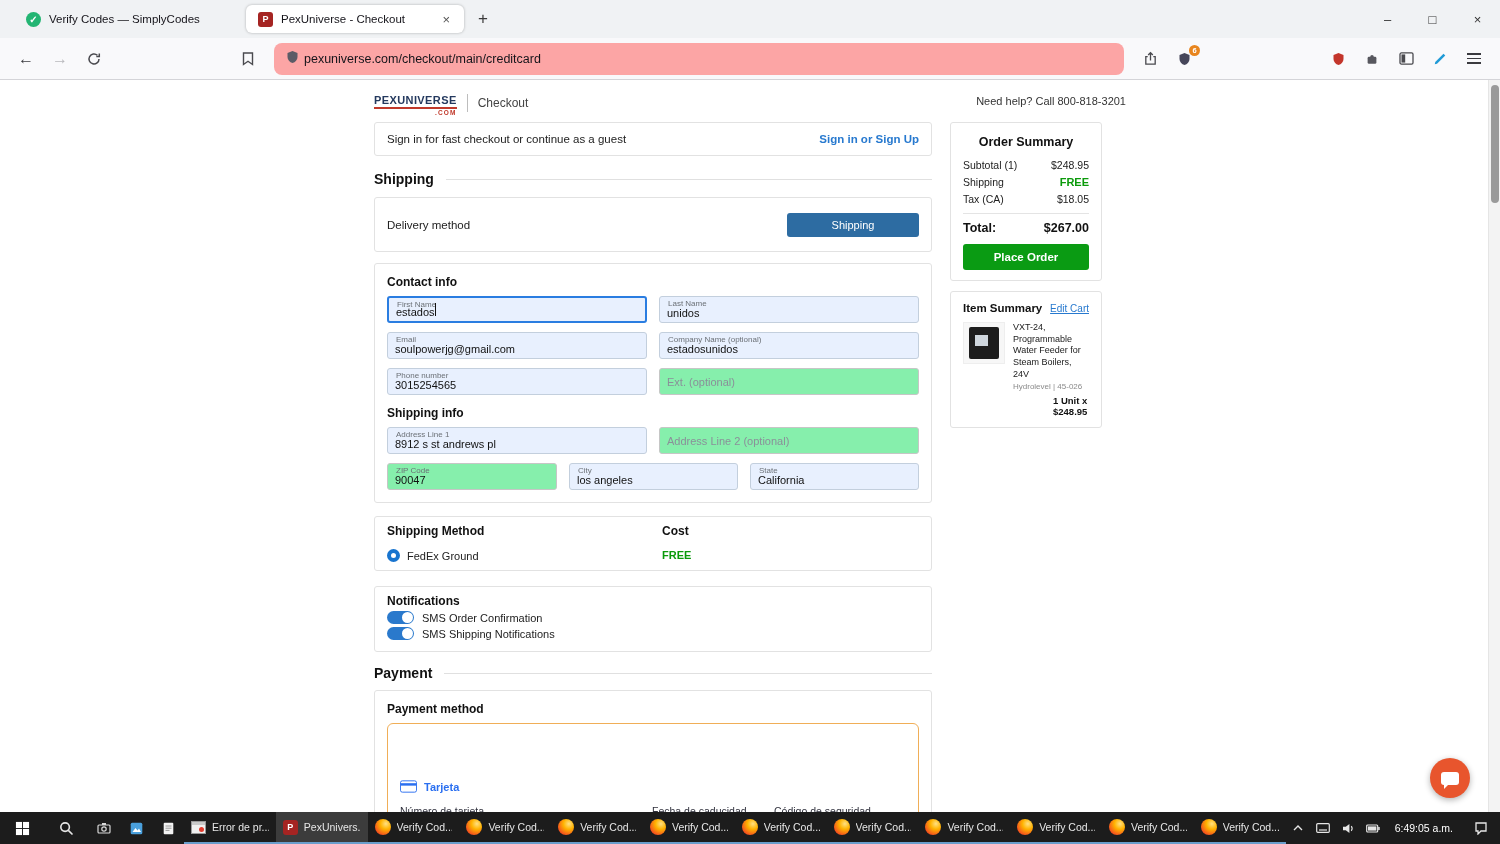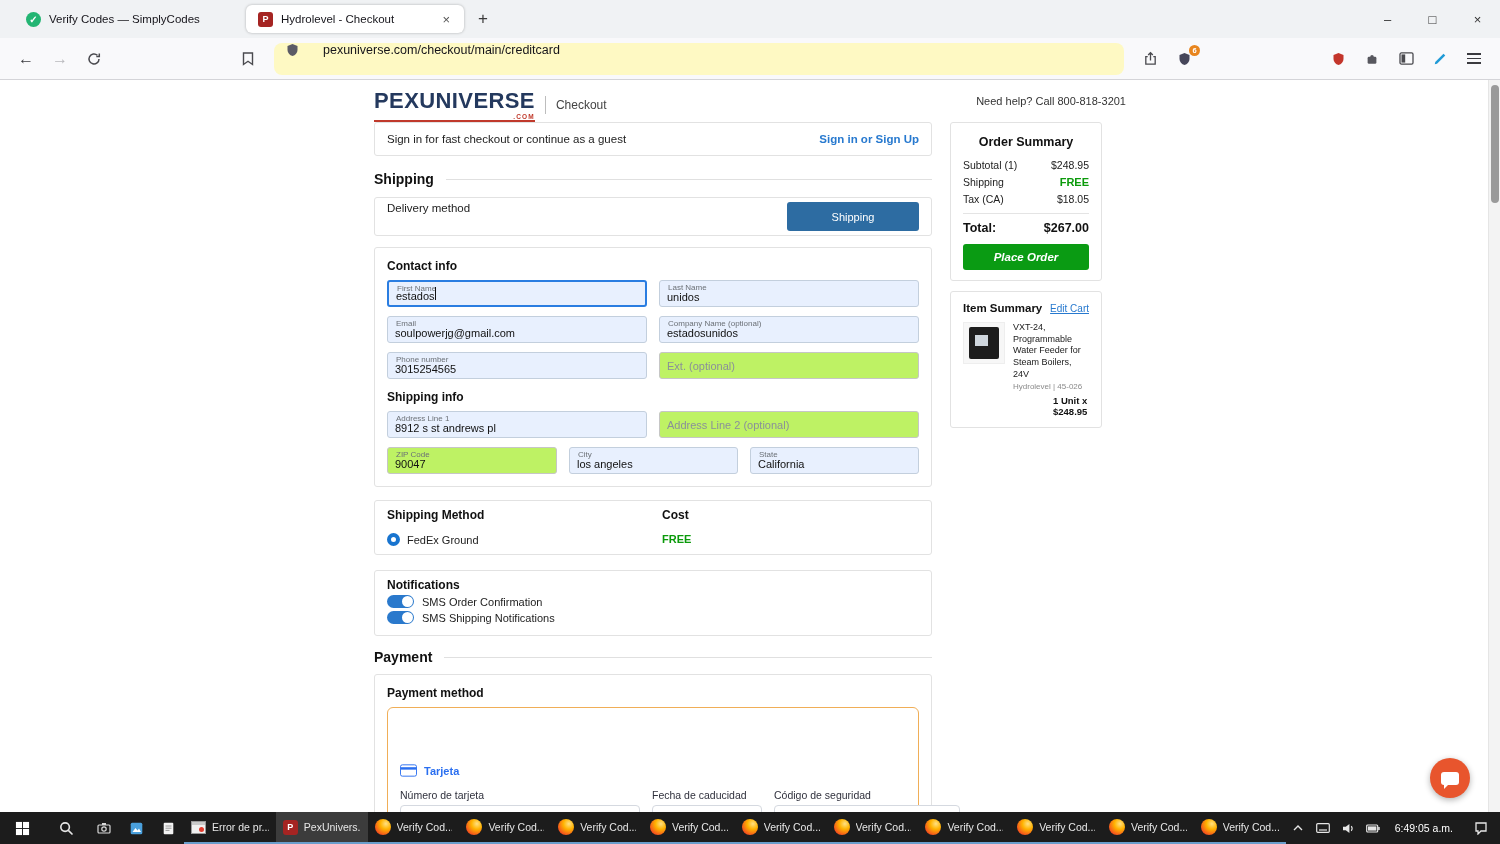--- a/index.html
+++ b/index.html
@@ -18,58 +18,58 @@
   .tab-close { font-size:13px; color:#555; padding:0 2px; }
   .newtab { font-size:17px; color:#3a3a3a; padding:0 12px; }
   .win-controls { margin-left:auto; display:flex; height:38px; }
   .win-controls span { width:45px; display:flex; align-items:center; justify-content:center; font-size:13px; color:#333; }
 
   
   .navbar { height:42px; background:#f9f9fb; border-bottom:1px solid #d4d4d8; display:flex; align-items:center; padding:0 10px; gap:2px; flex:none; }
   .nav-btn { width:32px; height:32px; border-radius:4px; display:flex; align-items:center; justify-content:center; font-size:16px; color:#3a3a3f; position:relative; flex:none; }
   .nav-btn.disabled { color:#b8b8bc; }
   .nav-spacer { width:118px; flex:none; }
-  .urlbar { flex:1; height:32px; background:#fef9c3; border-radius:8px; margin:0 8px; display:flex; gap:24px; padding:0 12px; }
+  .urlbar { flex:1; height:32px; background:#fca5a5; border-radius:8px; margin:0 8px; display:flex; align-items:center; gap:5px; padding:0 12px; }
   .url-text { font-size:12.5px; color:#15141a; }
   .badge { position:absolute; top:2px; right:0; background:#e8851e; color:#fff; font-size:7.5px; line-height:11px; min-width:11px; height:11px; border-radius:6px; text-align:center; padding:0 2px; font-weight:bold; }
   .hamburger { width:14px; display:flex; flex-direction:column; gap:3px; }
   .hamburger i { height:1.6px; background:#3a3a3f; display:block; }
 
   
   .page { flex:1; background:#fff; position:relative; overflow:hidden; }
   .page-head { width:752px; margin:0 auto; padding-top:10px; height:40px; display:flex; justify-content:space-between; align-items:flex-start; }
   .logo-row { display:flex; align-items:center; gap:10px; }
-  .logo-main { color:#24395e; font-weight:bold; font-size:22px; line-height:1; letter-spacing:.4px; border-bottom:2px solid #c0392b; padding-bottom:7px; }
+  .logo-main { color:#24395e; font-weight:bold; font-size:11px; line-height:1; letter-spacing:.4px; border-bottom:2px solid #c0392b; padding-bottom:1px; }
   .logo-sub { display:block; color:#c0392b; font-size:6.5px; font-weight:bold; text-align:right; letter-spacing:1.2px; margin-top:1px; }
   .logo-divider { width:1px; height:18px; background:#bdbdbd; }
   .checkout-label { font-size:12px; color:#444; }
   .help-text { font-size:11px; color:#333; padding-top:5px; }
 
   .container { width:752px; margin:2px auto 0; display:flex; gap:18px; align-items:flex-start; }
   .main-col { width:558px; flex:none; }
   .side-col { width:152px; flex:none; }
   .card { border:1px solid #e2e2e2; border-radius:3px; background:#fff; }
 
   .signin-bar { height:34px; display:flex; align-items:center; justify-content:space-between; padding:0 12px; font-size:11.5px; color:#222; }
   .btn-signin { color:#2779cf; font-size:11.5px; font-weight:600; background:none; border:none; }
 
   .section-head { display:flex; align-items:center; gap:12px; margin:16px 0 10px; }
   .section-head .t { font-size:14px; line-height:15px; font-weight:bold; color:#111; }
   .section-head .line { flex:1; height:1px; background:#e0e0e0; }
 
-  .delivery-card { height:39px; display:flex; justify-content:space-between; padding:4px 12px; margin-bottom:11px; font-size:11.5px; color:#222; }
+  .delivery-card { height:55px; display:flex; align-items:center; justify-content:space-between; padding:4px 12px; margin-bottom:11px; font-size:11.5px; color:#222; }
   .btn-shipping { background:#2d6ca2; color:#fff; font-size:11px; width:132px; padding:6px 0; text-align:center; border:none; border-radius:3px; }
 
   .contact-card { padding:12px; margin-bottom:13px; }
   .card-title { font-size:12px; line-height:12px; font-weight:bold; color:#111; margin-bottom:8px; }
   .sub-title { margin-top:12px; }
   .fgrid { display:grid; grid-template-columns:1fr 1fr; gap:9px 12px; }
   .fgrid3 { display:grid; grid-template-columns:170px 1fr 1fr; gap:12px; margin-top:9px; }
 
-  .field { position:relative; height:27px; border:1px solid #c6c6c6; border-radius:3px; background:#bef264; }
+  .field { position:relative; height:27px; border:1px solid #c6c6c6; border-radius:3px; background:#86efac; }
   .field.af { background:#e8f0fe; border-color:#c3cfdd; }
   .field.focus { border:2px solid #2a7de1; }
   .flabel { position:absolute; top:2px; left:8px; font-size:8px; color:#6b7076; pointer-events:none; white-space:nowrap; }
   .finput { position:absolute; left:7px; right:7px; bottom:2px; height:14px; border:0; background:transparent; font-family:"Liberation Sans",sans-serif; font-size:11px; color:#111; outline:none; }
   .field.noLabel .finput { top:0; bottom:0; height:100%; }
   .finput::placeholder { color:#8a9099; }
   .caret { position:absolute; left:46px; bottom:5px; width:1px; height:13px; background:#111; }
 
   .method-card { padding:8px 12px; margin-bottom:15px; }
   .sm-grid { display:grid; grid-template-columns:275px 1fr; row-gap:12px; }
@@ -100,21 +100,21 @@
   .mc .c2 { left:9px; background:#f79e1b; opacity:.92; }
   .visa { width:22px; height:14px; background:#fff; border:1px solid #ddd; border-radius:2px; color:#1a1f71; font-size:5.5px; font-weight:bold; font-style:italic; display:flex; align-items:center; justify-content:center; flex:none; }
   .cvcic { width:20px; height:13px; border:1px solid #b5bcc9; border-radius:2px; font-size:5px; color:#6b7280; display:flex; align-items:flex-end; justify-content:flex-end; padding:1px 2px; flex:none; }
   .disclaimer { font-size:10px; color:#4f566b; margin-top:8px; line-height:1.3; }
 
   
   .os-card { padding:10px 12px; }
   .os-title { text-align:center; font-size:12.5px; font-weight:bold; margin:2px 0 10px; color:#111; }
   .os-row { display:flex; justify-content:space-between; font-size:10.5px; color:#222; margin:5px 0; }
   .os-total { display:flex; justify-content:space-between; border-top:1px solid #e4e4e4; margin-top:8px; padding-top:7px; font-weight:bold; font-size:12.5px; color:#111; }
-  .place-order { margin-top:9px; width:100%; background:#0a9b13; color:#fff; border:0; border-radius:3px; font-weight:bold; font-size:11.5px; padding:7px 0;font-style:italic; }
+  .place-order { margin-top:9px; width:100%; background:#0a9b13; color:#fff; border:0; border-radius:3px; font-weight:bold; font-size:11.5px; padding:7px 0; }
   .is-card { margin-top:10px; padding:10px 12px; }
   .is-head { display:flex; justify-content:space-between; align-items:center; margin-bottom:8px; }
   .is-title { font-size:11.5px; font-weight:bold; color:#111; }
   .edit-cart { font-size:10px; color:#2779cf; text-decoration:underline; }
   .prod { display:flex; gap:8px; }
   .thumb { width:42px; height:42px; border:1px solid #eee; background:#f7f7f7; position:relative; flex:none; }
   .thumb-device { position:absolute; left:5px; top:4px; right:5px; bottom:4px; background:#1d1d1d; border-radius:2px; }
   .thumb-panel { position:absolute; left:11px; top:12px; width:13px; height:11px; background:#cfd6dd; }
   .p-name { font-size:9px; color:#1a1a1a; line-height:1.3; }
   .p-brand { font-size:8px; color:#8a8a8a; margin-top:2px; }
@@ -148,21 +148,21 @@
 
 <div class="screen">
 
   <div class="tabstrip">
     <div class="tab">
       <span class="favicon fav-green">✓</span>
       <span class="tab-title">Verify Codes — SimplyCodes</span>
     </div>
     <div class="tab active">
       <span class="favicon fav-red">P</span>
-      <span class="tab-title">Hydrolevel - Checkout</span>
+      <span class="tab-title">PexUniverse - Checkout</span>
       <span class="tab-close">×</span>
     </div>
     <div class="newtab">+</div>
     <div class="win-controls">
       <span>–</span>
       <span>□</span>
       <span>×</span>
     </div>
   </div>
 

